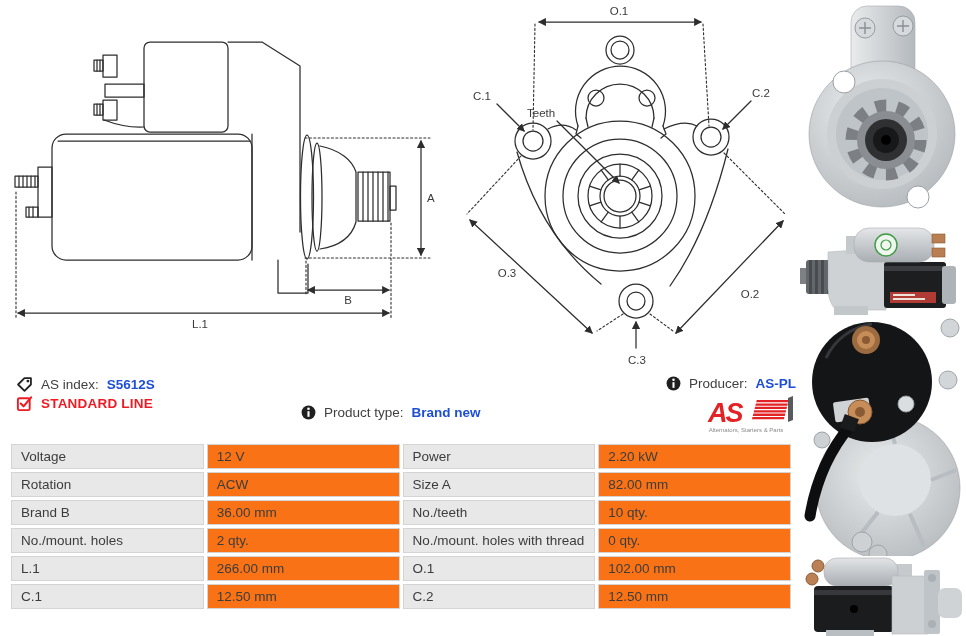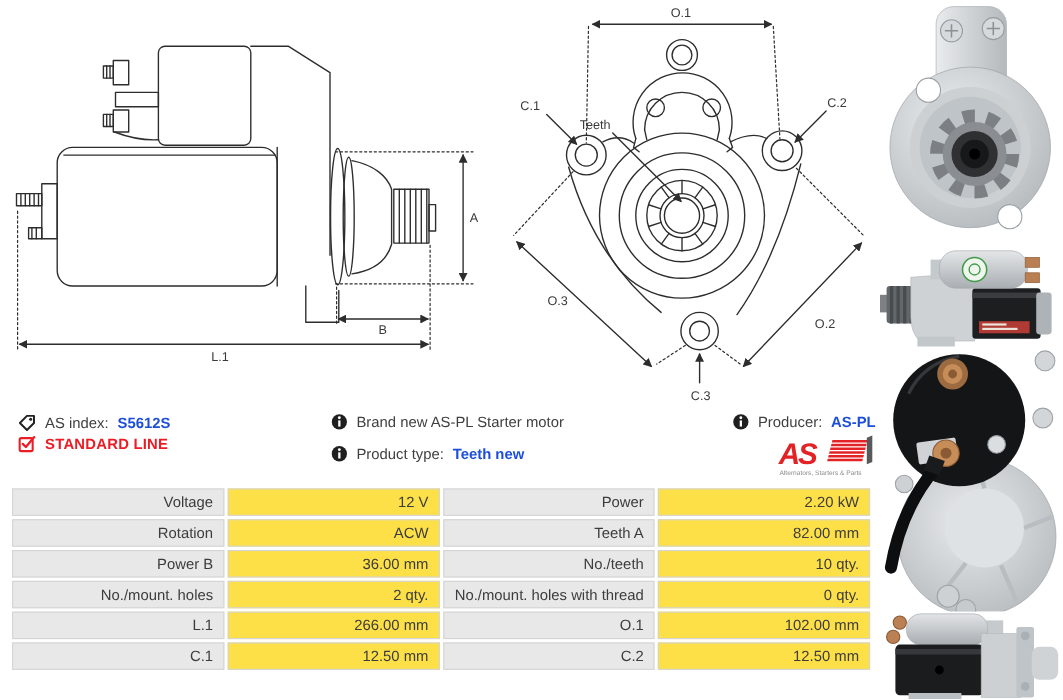--- a/index.html
+++ b/index.html
@@ -19,24 +19,24 @@
   .photos svg{display:block;}
 
   
   .info-item{position:absolute;display:flex;align-items:center;gap:8px;font-size:13.5px;color:#3f3f3f;white-space:nowrap;}
   .info-item b{color:#1d4ed8;}
   .badge-red{color:#ed1c24;font-weight:bold;letter-spacing:.2px;}
   .logo-wrap{position:absolute;}
 
   
   table.spec{position:absolute;left:8px;top:441px;width:786px;border-collapse:separate;border-spacing:3px;table-layout:fixed;}
-  table.spec td{border:1px solid #d4d4d4;text-align:right;vertical-align:top;
+  table.spec td{border:1px solid #d4d4d4;vertical-align:top;
     padding:3px 9px;font-size:13.5px;line-height:17px;color:#3c3c3c;}
   td.lbl{background:#e8e8e8;}
-  td.val{background:#fde047;}
+  td.val{background:#f97316;}
 </style>
 </head>
 <body>
 
 <div class="page">
 
   <svg class="drawings" width="800" height="372" viewBox="0 0 800 372">
     <defs>
       <marker id="arr" viewBox="0 0 10 10" refX="8.5" refY="5" markerWidth="6.5" markerHeight="6.5" orient="auto-start-reverse">
         <path d="M0,0 L10,5 L0,10 z" fill="#2d2d2d"></path>
@@ -310,37 +310,29 @@
   </div>
 
   <div class="info-item" style="left:16px;top:395px;">
     <svg width="17" height="17" viewBox="0 0 18 18">
       <rect x="2" y="3.5" width="12.5" height="12.5" rx="1.5" fill="none" stroke="#ed1c24" stroke-width="2"></rect>
       <path d="M5,9 L8,12 L16,2.5" fill="none" stroke="#ed1c24" stroke-width="2.2" stroke-linecap="round" stroke-linejoin="round"></path>
     </svg>
     <span class="badge-red">STANDARD LINE</span>
   </div>
 
-  <div class="info-item" style="left:301px;top:376px;">
-    <svg width="15" height="15" viewBox="0 0 16 16">
-      <circle cx="8" cy="8" r="7.4" fill="#1f1f1f"></circle>
-      <rect x="6.9" y="6.6" width="2.2" height="6" fill="#fff"></rect>
-      <circle cx="8" cy="4" r="1.4" fill="#fff"></circle>
-    </svg>
-    <span>Brand new AS-PL Starter motor</span>
-  </div>
 
   <div class="info-item" style="left:301px;top:405px;">
     <svg width="15" height="15" viewBox="0 0 16 16">
       <circle cx="8" cy="8" r="7.4" fill="#1f1f1f"></circle>
       <rect x="6.9" y="6.6" width="2.2" height="6" fill="#fff"></rect>
       <circle cx="8" cy="4" r="1.4" fill="#fff"></circle>
     </svg>
     <span>Product type:</span>
-    <b>Teeth new</b>
+    <b>Brand new</b>
   </div>
 
   <div class="info-item" style="left:666px;top:376px;">
     <svg width="15" height="15" viewBox="0 0 16 16">
       <circle cx="8" cy="8" r="7.4" fill="#1f1f1f"></circle>
       <rect x="6.9" y="6.6" width="2.2" height="6" fill="#fff"></rect>
       <circle cx="8" cy="4" r="1.4" fill="#fff"></circle>
     </svg>
     <span>Producer:</span>
     <b>AS-PL</b>
@@ -372,25 +364,25 @@
     <tbody>
       <tr>
         <td class="lbl">Voltage</td>
         <td class="val">12 V</td>
         <td class="lbl">Power</td>
         <td class="val">2.20 kW</td>
       </tr>
       <tr>
         <td class="lbl">Rotation</td>
         <td class="val">ACW</td>
-        <td class="lbl">Teeth A</td>
+        <td class="lbl">Size A</td>
         <td class="val">82.00 mm</td>
       </tr>
       <tr>
-        <td class="lbl">Power B</td>
+        <td class="lbl">Brand B</td>
         <td class="val">36.00 mm</td>
         <td class="lbl">No./teeth</td>
         <td class="val">10 qty.</td>
       </tr>
       <tr>
         <td class="lbl">No./mount. holes</td>
         <td class="val">2 qty.</td>
         <td class="lbl">No./mount. holes with thread</td>
         <td class="val">0 qty.</td>
       </tr>

